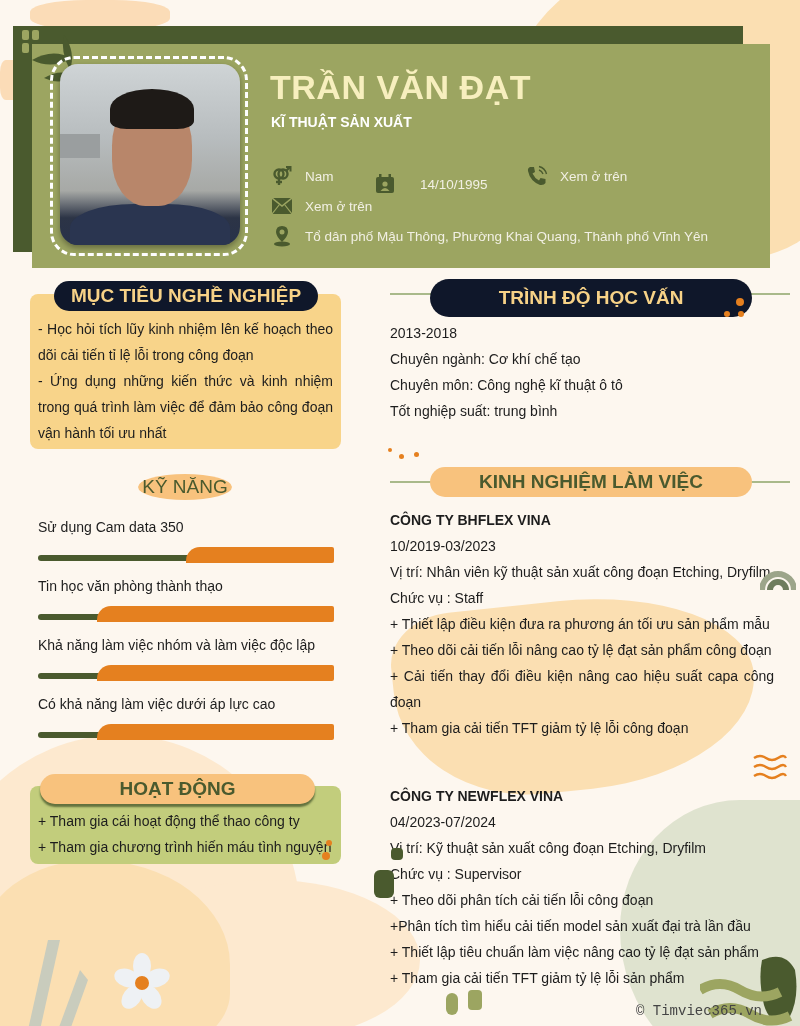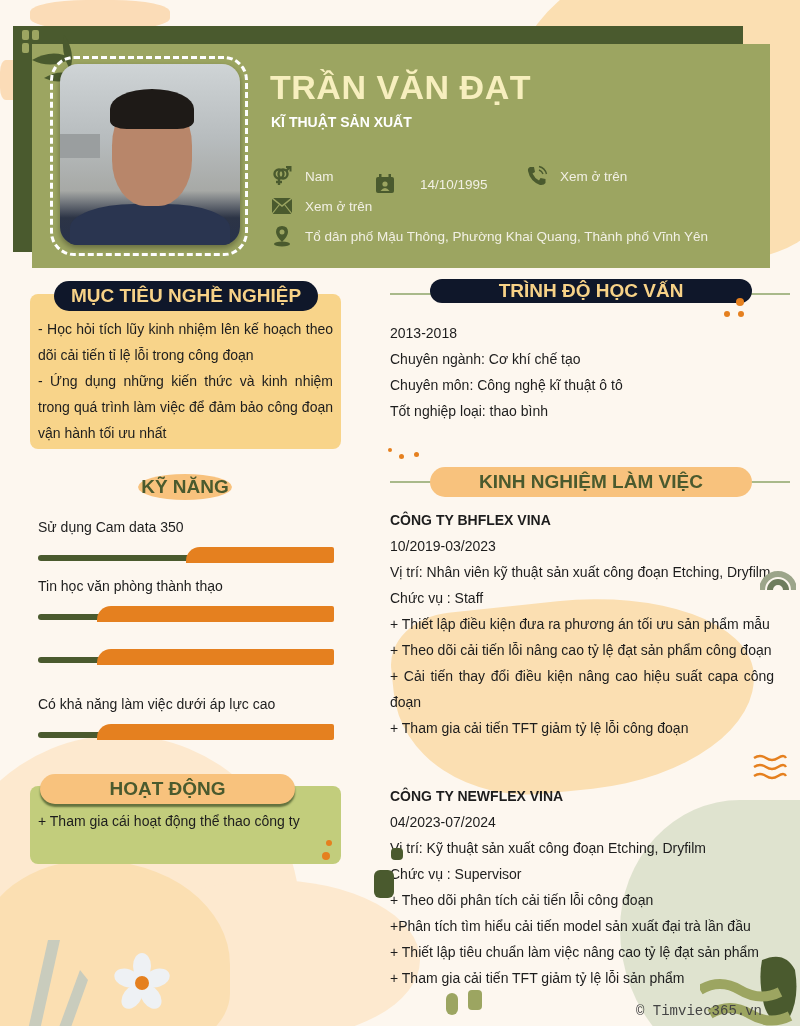--- a/index.html
+++ b/index.html
@@ -44,34 +44,34 @@
   .pill-dark { background: #0f172a; color: #f7d287; }
   .pill-orange { background: #f8c27d; color: #4a5a2e; }
   .hline { position: absolute; height: 1.5px; background: #a9b98a; }
 
   
   .career-box { position: absolute; left: 30px; top: 294px; width: 311px; height: 155px; background: #f8d48a; border-radius: 8px; }
   .career-title { left: 54px; top: 281px; width: 264px; height: 30px; font-size: 19px; }
   .career-text { position: absolute; left: 38px; top: 316px; width: 295px; font-size: 14px; line-height: 26px; text-align: justify; }
 
   
-  .skills-title { position: absolute; left: 138px; top: 474px; width: 94px; height: 26px; background: #f8c27d; border-radius: 50%; display: flex; align-items: center; justify-content: center; font-size: 19px; font-weight: bold; color: #4a5a2e; }
+  .skills-title { position: absolute; left: 138px; top: 474px; width: 94px; height: 26px; background: #f8c27d; border-radius: 50%; display: flex; align-items: center; justify-content: center; font-size: 19px; font-weight: normal; color: #4a5a2e; }
   .skill { position: absolute; left: 38px; width: 296px; }
   .skill-label { font-size: 14px; }
   .skill-bar { position: relative; margin-top: 12px; height: 16px; }
   .skill-bar .track { position: absolute; left: 0; right: 0; top: 8px; height: 6px; background: #4a5a2e; border-radius: 3px; }
   .skill-bar .fill { position: absolute; right: 0; top: 0; height: 16px; background: #e5801f; border-radius: 14px 2px 2px 0; }
 
   
   .act-box { position: absolute; left: 30px; top: 786px; width: 311px; height: 78px; background: #c2cd7c; border-radius: 8px; }
-  .act-title { left: 40px; top: 774px; width: 255px; height: 30px; font-size: 19px; box-shadow: 0 3px 2px rgba(74,90,46,0.8); }
+  .act-title { left: 40px; top: 774px; width: 275px; height: 30px; font-size: 19px; box-shadow: 0 3px 2px rgba(74,90,46,0.8); }
   .act-text { position: absolute; left: 38px; top: 808px; font-size: 14px; line-height: 26px; }
 
   
-  .edu-title { left: 430px; top: 279px; width: 322px; height: 24px; font-size: 19px; }
+  .edu-title { left: 430px; top: 279px; width: 322px; height: 38px; font-size: 19px; }
   .edu-block { position: absolute; left: 390px; top: 320px; width: 384px; font-size: 14px; line-height: 26px; }
   .bold { font-weight: bold; }
 
   
   .exp-title { left: 430px; top: 467px; width: 322px; height: 30px; font-size: 19px; }
   .exp-block { position: absolute; left: 390px; width: 384px; font-size: 14px; line-height: 26px; }
   .exp-block p { text-align: justify; }
 
   .dot { position: absolute; width: 6px; height: 6px; border-radius: 50%; background: #e5801f; }
   .deco-rainbow { position: absolute; left: 760px; top: 560px; width: 36px; height: 30px; }
@@ -191,51 +191,53 @@
     </div>
 </div>
 <div class="skill" style="top:578px;">
   <div class="skill-label">Tin học văn phòng thành thạo</div>
   <div class="skill-bar">
       <div class="track"></div>
       <div class="fill" style="left:20%;"></div>
     </div>
 </div>
 <div class="skill" style="top:637px;">
+  <div class="skill-label">Khả năng làm việc nhóm và làm việc độc lập</div>
   <div class="skill-bar">
       <div class="track"></div>
       <div class="fill" style="left:20%;"></div>
     </div>
 </div>
 <div class="skill" style="top:696px;">
   <div class="skill-label">Có khả năng làm việc dưới áp lực cao</div>
   <div class="skill-bar">
       <div class="track"></div>
       <div class="fill" style="left:20%;"></div>
     </div>
 </div>
 
 <div class="act-box"></div>
 <div class="pill pill-orange act-title">HOẠT ĐỘNG</div>
 <div class="act-text">
   <p>+ Tham gia cái hoạt động thể thao công ty</p>
+  <p>+ Tham gia chương trình hiến máu tình nguyện</p>
 </div>
 <div class="dot" style="left:326px;top:840px;"></div>
 <div class="dot" style="left:322px;top:852px;width:8px;height:8px;"></div>
 
 <div class="hline" style="left:390px;top:293px;width:400px;"></div>
 <div class="pill pill-dark edu-title">TRÌNH ĐỘ HỌC VẤN</div>
 <div class="dot" style="left:736px;top:298px;width:8px;height:8px;"></div>
 <div class="dot" style="left:724px;top:311px;"></div>
 <div class="dot" style="left:738px;top:311px;"></div>
 <div class="edu-block">
   <p>2013-2018</p>
   <p>Chuyên ngành: Cơ khí chế tạo</p>
   <p>Chuyên môn: Công nghệ kĩ thuật ô tô</p>
-  <p>Tốt nghiệp loại: thao bình</p>
+  <p>Tốt nghiệp suất: trung bình</p>
 </div>
 <div class="dot" style="left:388px;top:448px;width:4px;height:4px;"></div>
 <div class="dot" style="left:399px;top:454px;width:5px;height:5px;"></div>
 <div class="dot" style="left:414px;top:452px;width:5px;height:5px;"></div>
 
 <div class="hline" style="left:390px;top:481px;width:400px;"></div>
 <div class="pill pill-orange exp-title">KINH NGHIỆM LÀM VIỆC</div>
 
 <div class="exp-block" style="top:507px;">
   <p class="bold">CÔNG TY BHFLEX VINA</p>

